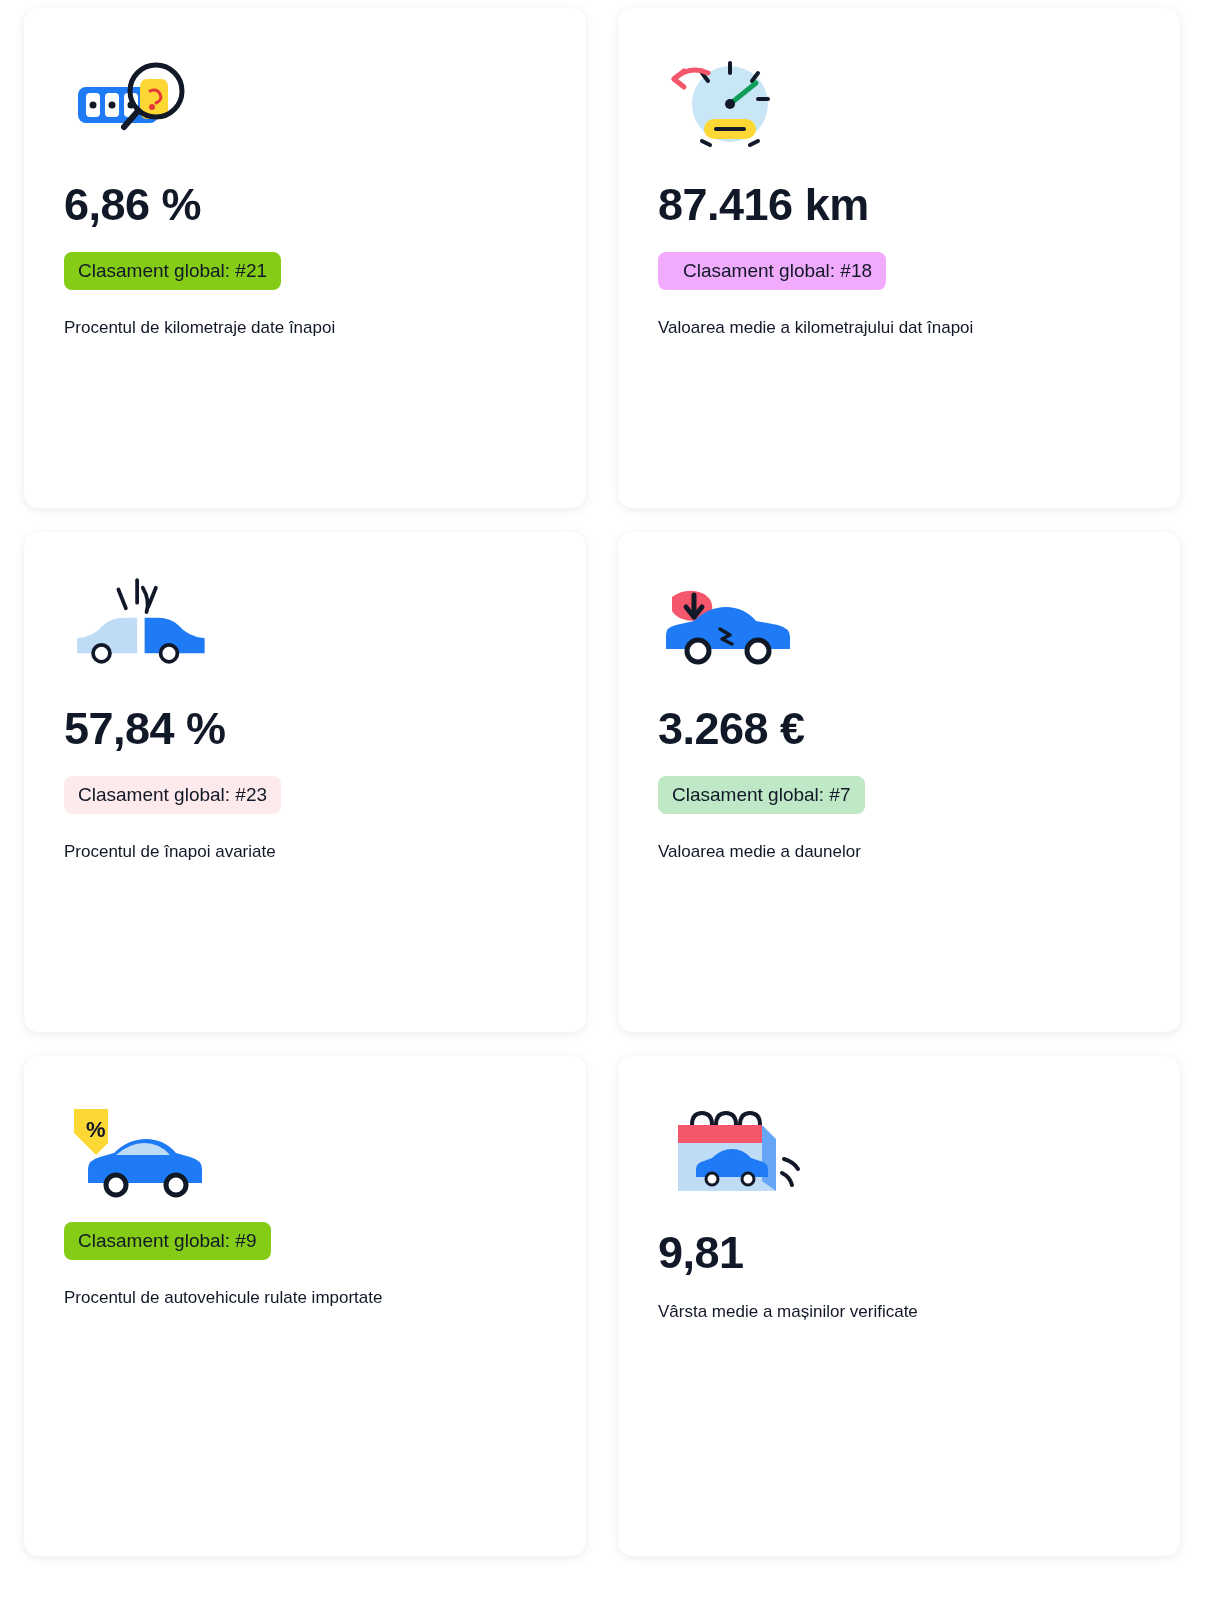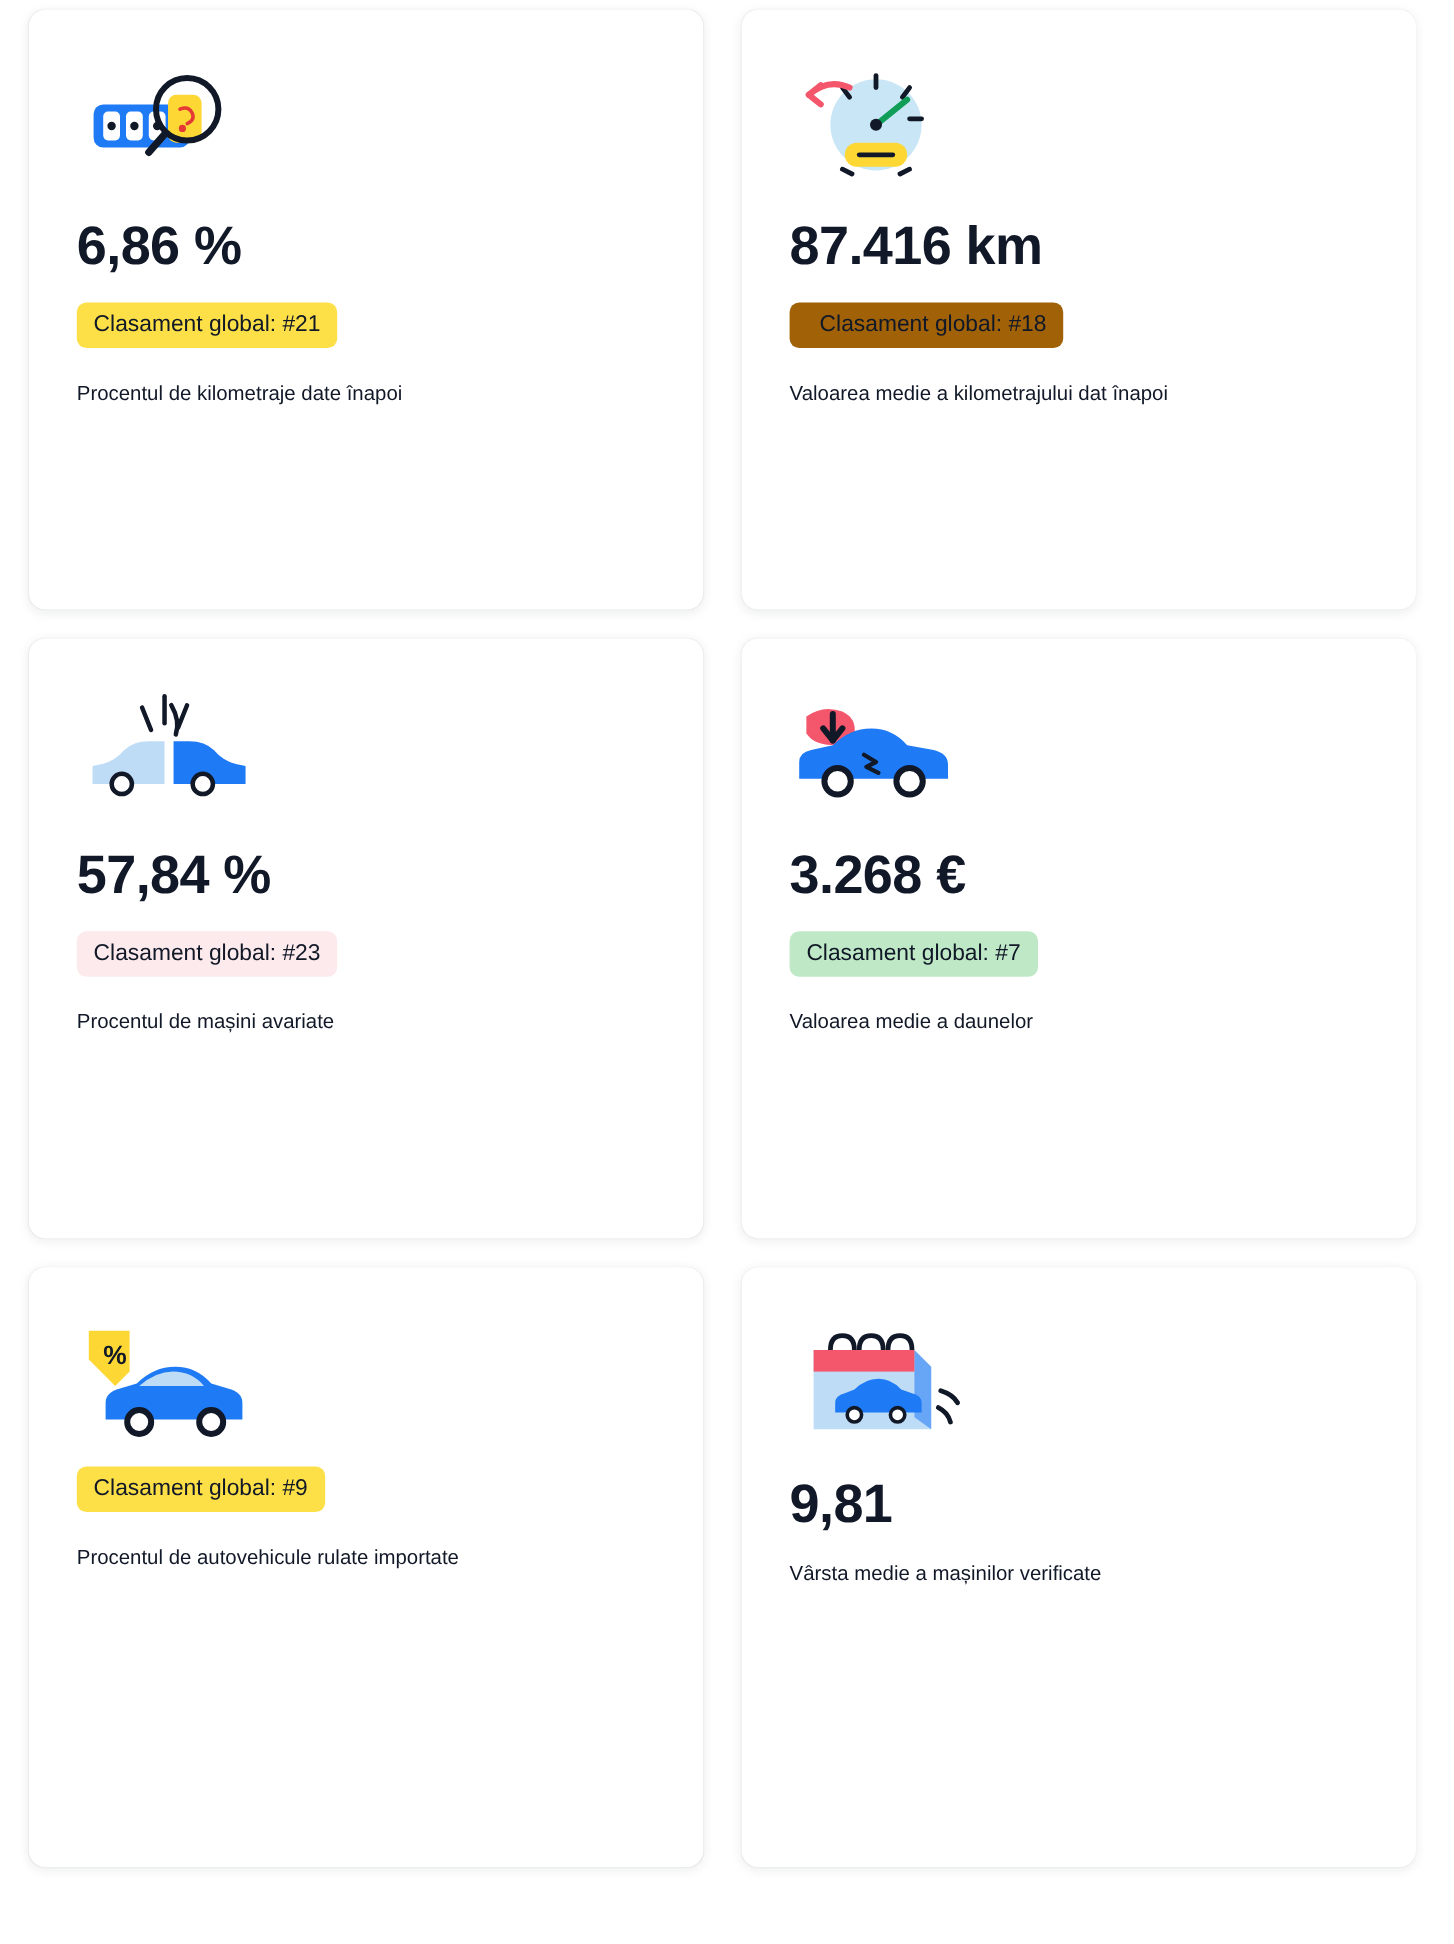--- a/index.html
+++ b/index.html
@@ -50,22 +50,22 @@
   .stat-badge {
     display: inline-block;
     font-size: 19px;
     font-weight: 400;
     color: #111827;
     padding: 8px 14px;
     border-radius: 8px;
     margin-bottom: 26px;
     white-space: nowrap;
   }
-  .badge-blue { background: #fde047; }
-  .badge-yellow { background: #a16207; padding-left: 25px; }
+  .badge-blue { background: #84cc16; }
+  .badge-yellow { background: #f0abfc; padding-left: 25px; }
   .badge-red { background: #fdeaec; }
   .badge-green { background: #bfe9c6; text-align: right; }
   .stat-label {
     font-size: 17px;
     font-weight: 400;
     color: #111827;
     line-height: 1.42;
     max-width: 460px;
   }
 </style>
@@ -127,21 +127,21 @@
         <circle cx="40" cy="82" r="9" fill="#ffffff" stroke="#111827" stroke-width="4"></circle>
         <circle cx="112" cy="82" r="9" fill="#ffffff" stroke="#111827" stroke-width="4"></circle>
         <line x1="58" y1="14" x2="66" y2="34" stroke="#111827" stroke-width="4" stroke-linecap="round"></line>
         <line x1="78" y1="4" x2="78" y2="28" stroke="#111827" stroke-width="4" stroke-linecap="round"></line>
         <line x1="98" y1="12" x2="90" y2="32" stroke="#111827" stroke-width="4" stroke-linecap="round"></line>
         <path d="M84 12 q8 14 4 26" stroke="#111827" stroke-width="4" fill="none" stroke-linecap="round"></path>
       </svg>
     </div>
     <div class="stat-value">57,84 %</div>
     <div class="stat-badge badge-red">Clasament global: #23</div>
-    <div class="stat-label">Procentul de mașini avariate</div>
+    <div class="stat-label">Procentul de înapoi avariate</div>
   </div>
 
   <div class="stat-card">
     <div class="stat-icon">
       <svg width="150" height="110" viewBox="0 0 150 110">
         <path d="M14 24 q14 -10 30 -4 q12 6 10 18 q-2 10 -16 10 q-18 0 -24 -10 z" fill="#f4566b"></path>
         <path d="M8 76 l0 -14 q0 -8 10 -10 l18 -4 q14 -14 32 -14 q18 0 30 14 l22 4 q12 3 12 12 l0 12 z" fill="#1f7af5"></path>
         <circle cx="40" cy="78" r="11" fill="#ffffff" stroke="#111827" stroke-width="5"></circle>
         <circle cx="100" cy="78" r="11" fill="#ffffff" stroke="#111827" stroke-width="5"></circle>
         <line x1="36" y1="22" x2="36" y2="44" stroke="#111827" stroke-width="5" stroke-linecap="round"></line>

